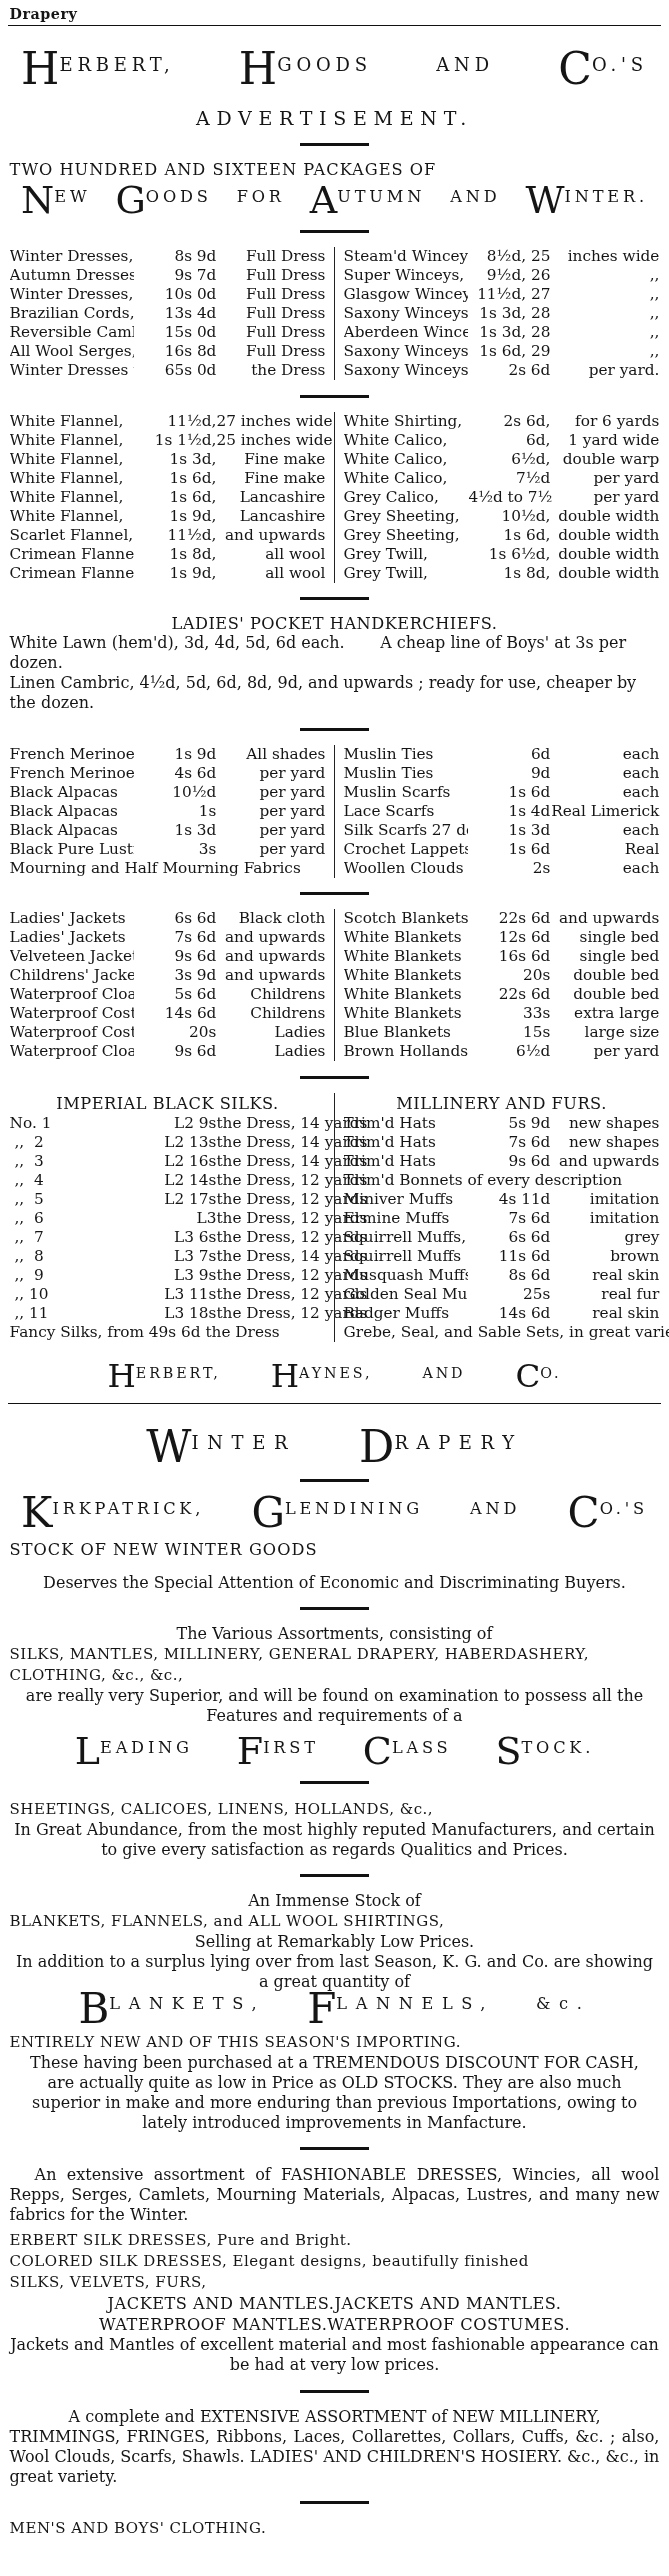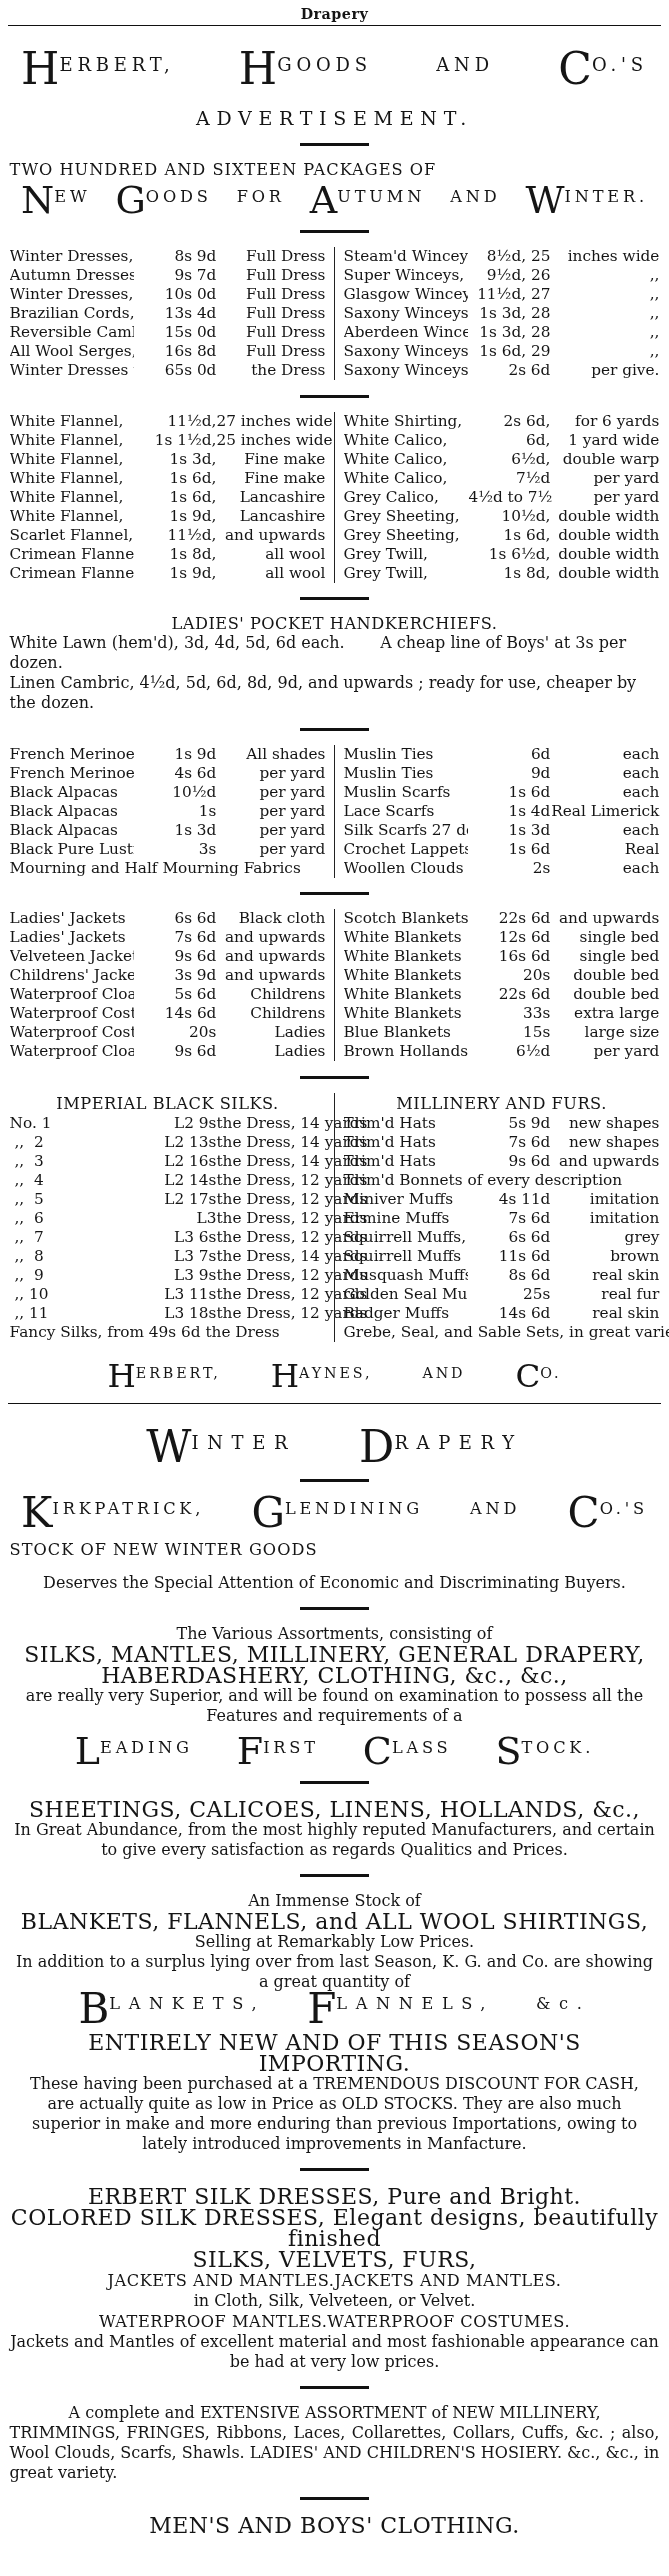--- a/index.html
+++ b/index.html
@@ -1,19 +1,19 @@
 <!DOCTYPE html>
 <html><head>
 <meta charset="utf-8">
 <style>
   html,body{margin:0;padding:0;background:#ffffff;}
   body{width:669px;font-family:"DejaVu Serif","Liberation Serif",serif;color:#151515;}
   .sheet{width:669px;box-sizing:border-box;padding:3.8px 9.6px 25px;}
 
-  .masthead{text-align:center;font-size:14.3px;font-weight:bold;letter-spacing:0.5px;margin:1.9px 0 3.8px;}
+  .masthead{text-align:left;font-size:14.3px;font-weight:bold;letter-spacing:0.5px;margin:1.9px 0 3.8px;}
   .rule-full{border:0;border-top:1.9px solid #111;margin:1.9px -1.9px 0;}
 
   
   .dl{display:flex;align-items:flex-start;margin:0;}
   .dl .part{display:flex;align-items:flex-start;white-space:nowrap;}
   .dl .big{line-height:0.82em;font-weight:400;}
   .dl .small{margin-top:0.15em;}
   .dl-46 .big{font-size:44px;}   .dl-46 .small{font-size:18px;letter-spacing:4.8px;}
   .dl-44 .big{font-size:42px;}   .dl-44 .small{font-size:16.2px;letter-spacing:3.8px;}
   .dl-40 .big{font-size:38px;}   .dl-40 .small{font-size:16.2px;letter-spacing:3.8px;}
@@ -36,21 +36,21 @@
   .prow .price{width:82px;text-align:right;}
   .prow .note{width:109px;text-align:right;}
   .wrow{display:block;}
   .col-title{text-align:center;font-size:16.2px;letter-spacing:0.5px;line-height:21px;}
 
   .hk-title{text-align:center;font-size:16.2px;letter-spacing:0.5px;margin-top:1.9px;}
   .body-line{font-size:16px;line-height:20px;}
   .ctr{text-align:center;}
   .just{text-align:justify;}
   .indent{text-indent:25px;}
-  .caps-ctr{text-align:center;font-size:22px;letter-spacing:0.5px;line-height:21px;}
+  .caps-ctr{font-size:15px;letter-spacing:0.5px;line-height:21px;}
   .pair-line{display:flex;justify-content:center;font-size:16.2px;letter-spacing:0.5px;line-height:21px;}
   .para-narrow{width:612px;margin:0 auto;}
   .mt6{margin-top:5.7px;} .mt10{margin-top:9.6px;} .mt14{margin-top:13.4px;} .mt22{margin-top:21px;} .mt26{margin-top:25px;}
 </style>
 </head>
 <body>
 
 <div class="sheet">
 
   <div class="masthead">Drapery</div>
@@ -192,21 +192,21 @@
 
   <div class="prow">
     <span class="item">Saxony Winceys,</span>
     <span class="price">1s 6d, 29</span>
     <span class="note">,,</span>
   </div>
 
   <div class="prow">
     <span class="item">Saxony Winceys up to</span>
     <span class="price">2s 6d</span>
-    <span class="note">per give.</span>
+    <span class="note">per yard.</span>
   </div>
 </div>
   </section>
   <div class="sdiv"></div>
 
   <section class="cols">
     <div class="col">
   <div class="prow">
     <span class="item">White Flannel,</span>
     <span class="price">11½d,</span>
@@ -767,28 +767,28 @@
   <span class="part">
         <span class="big"></span>
         <span class="small">&amp;c.</span>
       </span>
 </div>
 
   <div class="caps-ctr mt6">ENTIRELY NEW AND OF THIS SEASON'S IMPORTING.</div>
   <div class="body-line ctr para-narrow">These having been purchased at a TREMENDOUS DISCOUNT FOR CASH, are actually quite as low in Price as OLD STOCKS.  They are also much superior in make and more enduring than previous Importations, owing to lately introduced improvements in Manfacture.</div>
   <div class="sdiv"></div>
 
+  <div class="body-line just indent">An extensive assortment of FASHIONABLE DRESSES, Wincies, all wool Repps, Serges, Camlets, Mourning Materials, Alpacas, Lustres, and many new fabrics for the Winter.</div>
   <div class="caps-ctr mt6">ERBERT SILK DRESSES, Pure and Bright.</div>
   <div class="caps-ctr">COLORED SILK DRESSES, Elegant designs, beautifully finished</div>
   <div class="caps-ctr">SILKS, VELVETS, FURS,</div>
   <div class="pair-line">
     <span>JACKETS AND MANTLES.</span>
     <span>JACKETS AND MANTLES.</span>
   </div>
-  <div class="body-line ctr">in Cloth, Silk, Velveteen, or Velvet.</div>
   <div class="pair-line">
     <span>WATERPROOF MANTLES.</span>
     <span>WATERPROOF COSTUMES.</span>
   </div>
   <div class="body-line ctr">Jackets and Mantles of excellent material and most fashionable appearance can be had at very low prices.</div>
   <div class="sdiv"></div>
 
   <div class="body-line ctr">A complete and EXTENSIVE ASSORTMENT of NEW MILLINERY,</div>
   <div class="body-line just">TRIMMINGS, FRINGES, Ribbons, Laces, Collarettes, Collars, Cuffs, &amp;c. ; also, Wool Clouds, Scarfs, Shawls.  LADIES' AND CHILDREN'S HOSIERY. &amp;c., &amp;c., in great variety.</div>
   <div class="sdiv"></div>

